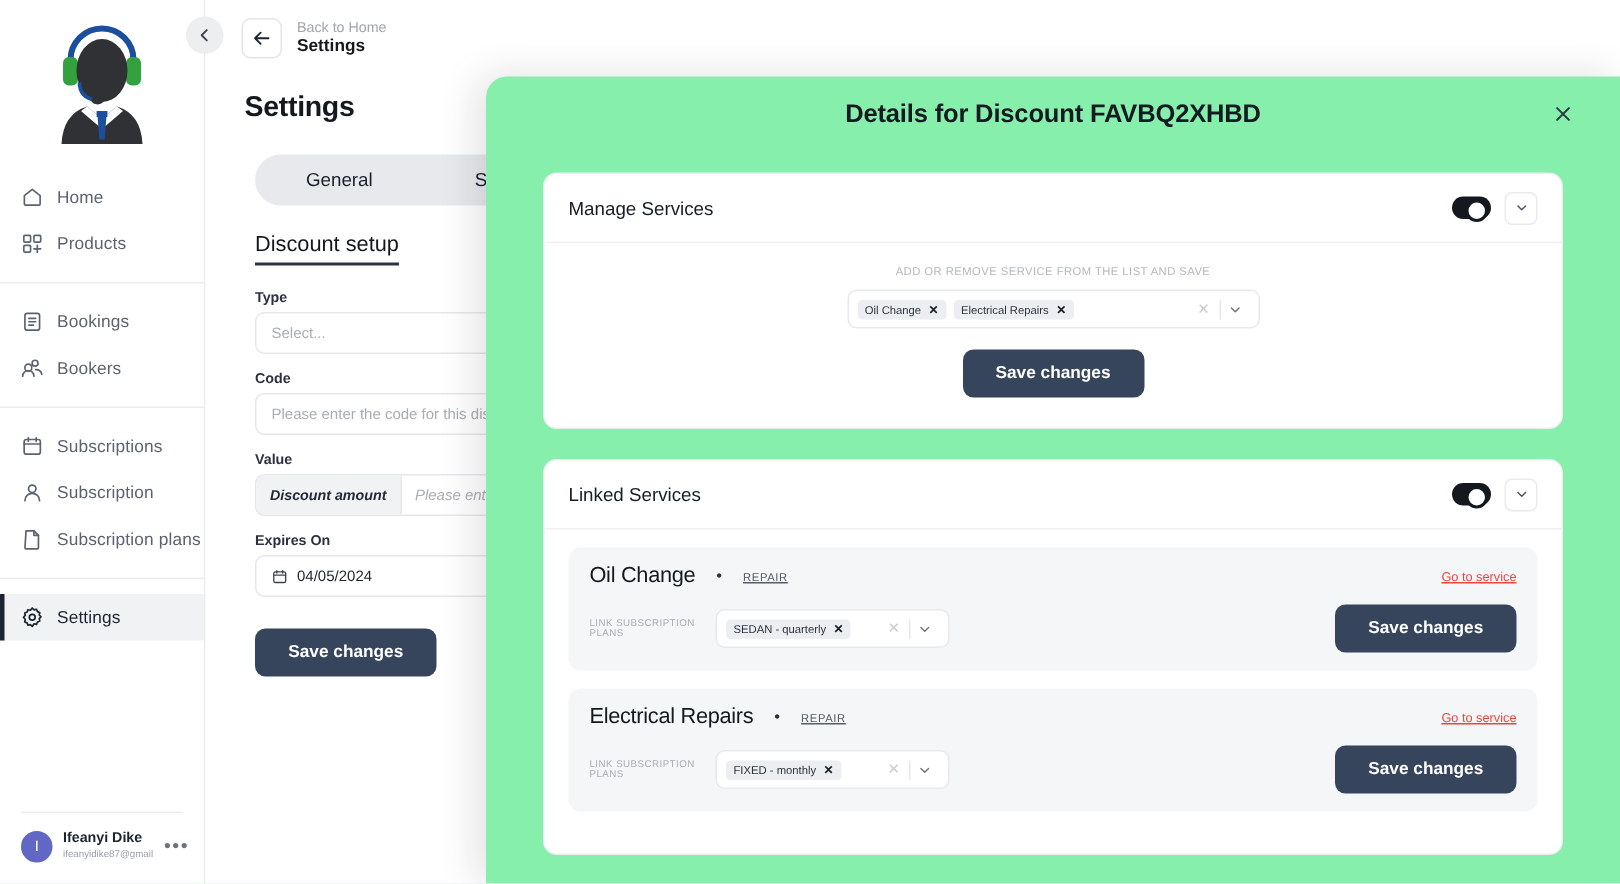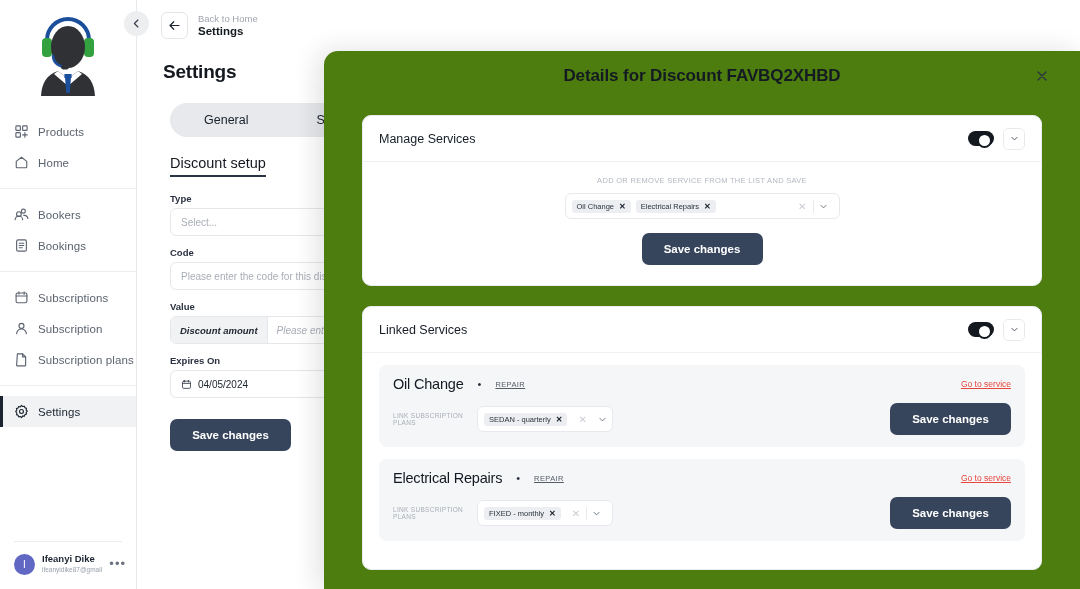--- a/index.html
+++ b/index.html
@@ -106,21 +106,21 @@
   .btn-dark {
     background: #37455c; color: #fff; border: none; border-radius: 7px;
     font-size: 11.5px; font-weight: bold; cursor: pointer;
     font-family: "Liberation Sans", sans-serif;
   }
   .save-main { width: 121px; height: 32px; margin: 10px 0 0 33px; }
 
   
   .modal {
     position: absolute; left: 324px; top: 51px; width: 756px; height: 538px;
-    background: #4d7c0f;
+    background: #86efac;
     border-radius: 14px 0 0 0;
     box-shadow: -6px 0 26px rgba(20,26,40,.13);
     overflow: hidden; z-index: 10;
   }
   .modal-head {
     height: 50px; display: flex; align-items: center; justify-content: center;
     position: relative;
   }
   .modal-title { font-size: 17px; color: #141a22; letter-spacing: -.1px; }
   .modal-close {
@@ -193,21 +193,21 @@
   .svc-top { display: flex; align-items: center; }
   .svc-name { font-size: 14.5px; color: #131920; letter-spacing: -.2px; }
   .svc-dot { margin: 0 14px; color: #2b323d; font-size: 11px; }
   .svc-tag { font-size: 7.5px; color: #555c68; letter-spacing: .4px; text-decoration: underline; }
   .svc-link {
     margin-left: auto; font-size: 8.5px; color: #e8453c;
     text-decoration: underline; cursor: pointer;
   }
   .svc-bottom { display: flex; align-items: center; margin-top: 11px; }
   .svc-lbl { font-size: 6.5px; color: #a8adb6; letter-spacing: .3px; width: 84px; }
-  .svc-ms { width: 136px; align-items: center; }
+  .svc-ms { width: 156px; align-items: center; }
   .svc-save { margin-left: auto; width: 121px; height: 32px; }
 
   svg { display: block; }
 </style>
 </head>
 <body>
 
 <div class="app">
 
   <aside class="sidebar">
@@ -224,60 +224,60 @@
           <path d="M27 57 l10 8 10-8 l4 3 -14 12 -14-12 z" fill="#ffffff"></path>
           <path d="M34 63 h6 l-1.2 16 h-3.6 z" fill="#1b4f9c"></path>
           <rect x="33.4" y="60" width="7.2" height="4" fill="#1b4f9c"></rect>
         </svg>
       </span>
     </div>
 
     <div class="nav-group">
       <div class="nav-item">
         <span class="ic">
+          <svg width="15" height="15" viewBox="0 0 20 20" fill="none" stroke="#5c6370" stroke-width="1.5" stroke-linecap="round" stroke-linejoin="round">
+              <path d="M3 8.5 L10 3 L17 8.5 V16 a1 1 0 0 1-1 1 H4 a1 1 0 0 1-1-1 z"></path>
+            </svg>
+        </span>
+        <span>Home</span>
+      </div>
+      <div class="nav-item">
+        <span class="ic">
           <svg width="15" height="15" viewBox="0 0 20 20" fill="none" stroke="#5c6370" stroke-width="1.5">
               <rect x="2.5" y="2.5" width="6" height="6" rx="1"></rect>
               <rect x="11.5" y="2.5" width="6" height="6" rx="1"></rect>
               <rect x="2.5" y="11.5" width="6" height="6" rx="1"></rect>
               <path d="M14.5 11.5v6M11.5 14.5h6" stroke-linecap="round"></path>
             </svg>
         </span>
         <span>Products</span>
       </div>
-      <div class="nav-item">
-        <span class="ic">
-          <svg width="15" height="15" viewBox="0 0 20 20" fill="none" stroke="#5c6370" stroke-width="1.5" stroke-linecap="round" stroke-linejoin="round">
-              <path d="M3 8.5 L10 3 L17 8.5 V16 a1 1 0 0 1-1 1 H4 a1 1 0 0 1-1-1 z"></path>
-            </svg>
-        </span>
-        <span>Home</span>
-      </div>
     </div>
     <div class="nav-sep"></div>
 
     <div class="nav-group">
+      <div class="nav-item">
+        <span class="ic">
+          <svg width="15" height="15" viewBox="0 0 20 20" fill="none" stroke="#5c6370" stroke-width="1.5" stroke-linecap="round">
+              <rect x="3.5" y="2.5" width="13" height="15" rx="2"></rect>
+              <path d="M7 7h6M7 10h6M7 13h4"></path>
+            </svg>
+        </span>
+        <span>Bookings</span>
+      </div>
       <div class="nav-item">
         <span class="ic">
           <svg width="15" height="15" viewBox="0 0 20 20" fill="none" stroke="#5c6370" stroke-width="1.5" stroke-linecap="round">
               <circle cx="12.5" cy="5.5" r="2.6"></circle>
               <circle cx="6.5" cy="9.5" r="3.1"></circle>
               <path d="M1.5 17a5 5 0 0 1 10 0"></path>
               <path d="M13 11.2a5 5 0 0 1 5.5 4.2"></path>
             </svg>
         </span>
         <span>Bookers</span>
-      </div>
-      <div class="nav-item">
-        <span class="ic">
-          <svg width="15" height="15" viewBox="0 0 20 20" fill="none" stroke="#5c6370" stroke-width="1.5" stroke-linecap="round">
-              <rect x="3.5" y="2.5" width="13" height="15" rx="2"></rect>
-              <path d="M7 7h6M7 10h6M7 13h4"></path>
-            </svg>
-        </span>
-        <span>Bookings</span>
       </div>
     </div>
     <div class="nav-sep"></div>
 
     <div class="nav-group">
       <div class="nav-item">
         <span class="ic">
           <svg width="15" height="15" viewBox="0 0 20 20" fill="none" stroke="#5c6370" stroke-width="1.5" stroke-linecap="round">
               <rect x="2.8" y="4" width="14.4" height="13" rx="2"></rect>
               <path d="M2.8 8h14.4M6.5 2.5v3M13.5 2.5v3"></path>

